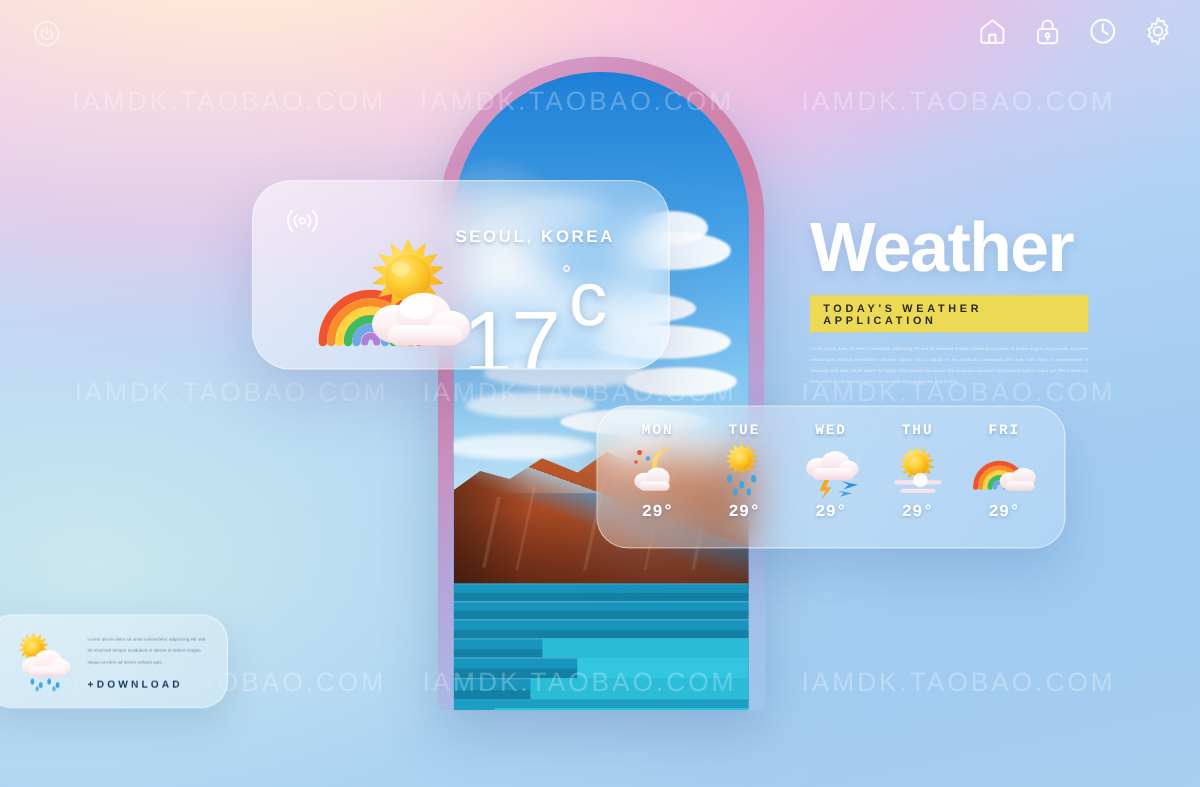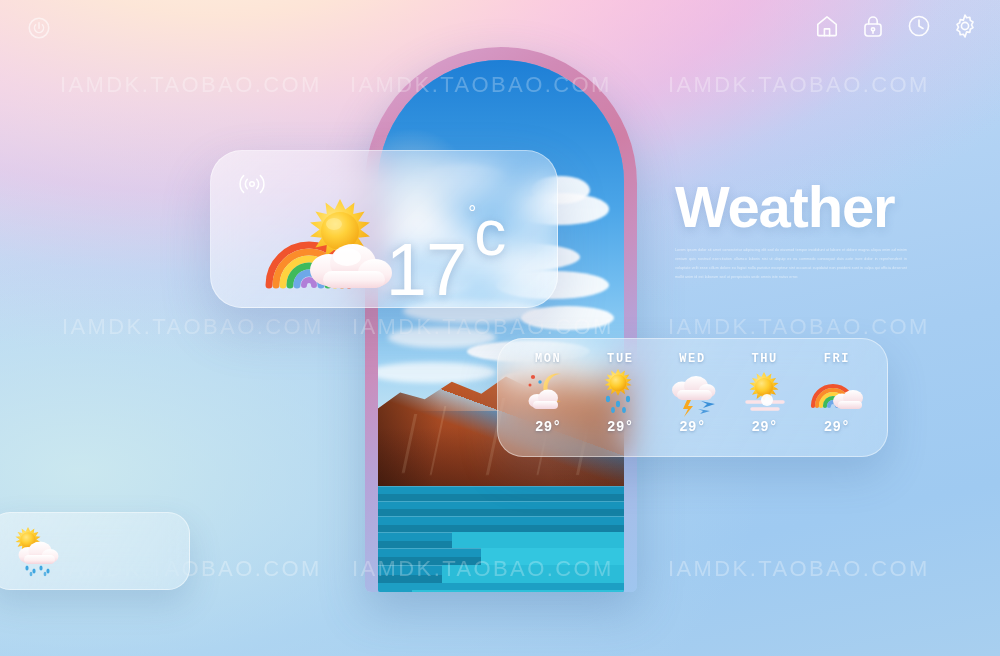--- a/index.html
+++ b/index.html
@@ -386,20 +386,21 @@
           <ellipse cx="66" cy="79" rx="19" ry="16" fill="url(#cloudG)"></ellipse>
           <ellipse cx="90" cy="72" rx="23" ry="19" fill="url(#cloudG)"></ellipse>
           <ellipse cx="112" cy="82" rx="17" ry="14" fill="url(#cloudG)"></ellipse>
           <rect x="60" y="80" width="62" height="17" rx="9" fill="url(#cloudG)"></rect>
           <ellipse cx="84" cy="66" rx="14" ry="9" fill="#ffffff" opacity=".85"></ellipse>
         </g>
       </svg>
     </span>
 
     <div id="main-info">
+      <div id="city">SEOUL, KOREA</div>
       <div id="temp-row">
         <span id="temp-val">17</span>
         <span id="deg-mark">°</span>
         <span id="unit">c</span>
       </div>
     </div>
   </div>
 
   <div class="glass" id="forecast-card">
     <div id="forecast-row">
@@ -524,20 +525,21 @@
       <ellipse cx="44" cy="30" rx="10" ry="8" fill="url(#cg5)"></ellipse>
       <rect x="29" y="33" width="24" height="8" rx="4" fill="url(#cg5)"></rect>
     </svg></div>
           <div class="fc-temp">29°</div>
         </div>
       </div>
   </div>
 
   <div id="copy">
     <div id="headline">Weather</div>
+    <div id="badge">TODAY'S WEATHER APPLICATION</div>
     <div id="body-copy">Lorem ipsum dolor sit amet consectetur adipiscing elit sed do eiusmod tempor incididunt ut labore et dolore magna aliqua enim ad minim veniam quis nostrud exercitation ullamco laboris nisi ut aliquip ex ea commodo consequat duis aute irure dolor in reprehenderit in voluptate velit esse cillum dolore eu fugiat nulla pariatur excepteur sint occaecat cupidatat non proident sunt in culpa qui officia deserunt mollit anim id est laborum sed ut perspiciatis unde omnis iste natus error.</div>
   </div>
 
   <div class="glass" id="download-card">
     <span id="dl-icon">
       <svg viewBox="0 0 52 50">
         <defs>
           <radialGradient id="sunG2" cx="38%" cy="32%" r="72%">
             <stop offset="0%" stop-color="#ffe680"></stop>
             <stop offset="50%" stop-color="#ffcf33"></stop>
@@ -565,15 +567,19 @@
         <g fill="#3fa6e0">
           <ellipse cx="16" cy="41" rx="1.6" ry="2.5"></ellipse>
           <ellipse cx="23" cy="44" rx="1.6" ry="2.5"></ellipse>
           <ellipse cx="30" cy="41" rx="1.6" ry="2.5"></ellipse>
           <ellipse cx="37" cy="44" rx="1.6" ry="2.5"></ellipse>
           <ellipse cx="20" cy="47" rx="1.4" ry="2.2" opacity=".8"></ellipse>
           <ellipse cx="34" cy="47" rx="1.4" ry="2.2" opacity=".8"></ellipse>
         </g>
       </svg>
     </span>
+    <div id="dl-text">
+      <div id="dl-copy">Lorem ipsum dolor sit amet consectetur adipiscing elit sed do eiusmod tempor incididunt ut labore et dolore magna aliqua ut enim ad minim veniam quis.</div>
+      <div id="dl-btn">+DOWNLOAD</div>
+    </div>
   </div>
 
 </div>
 
 </body></html>

